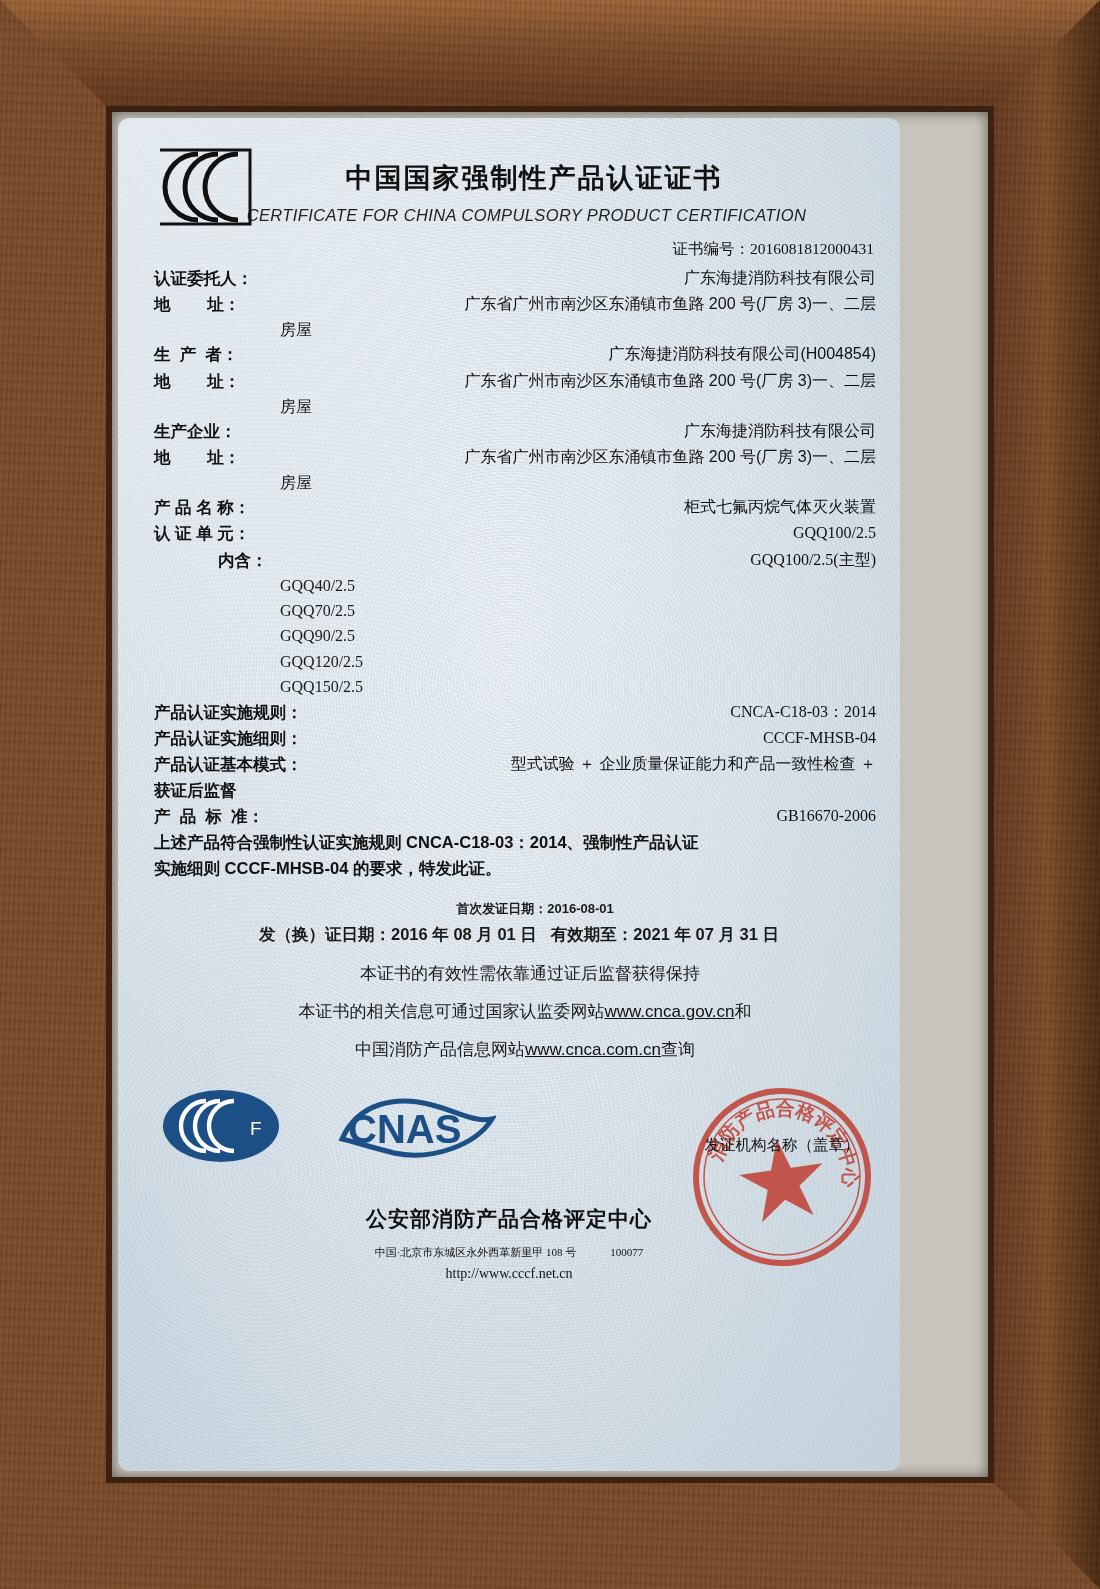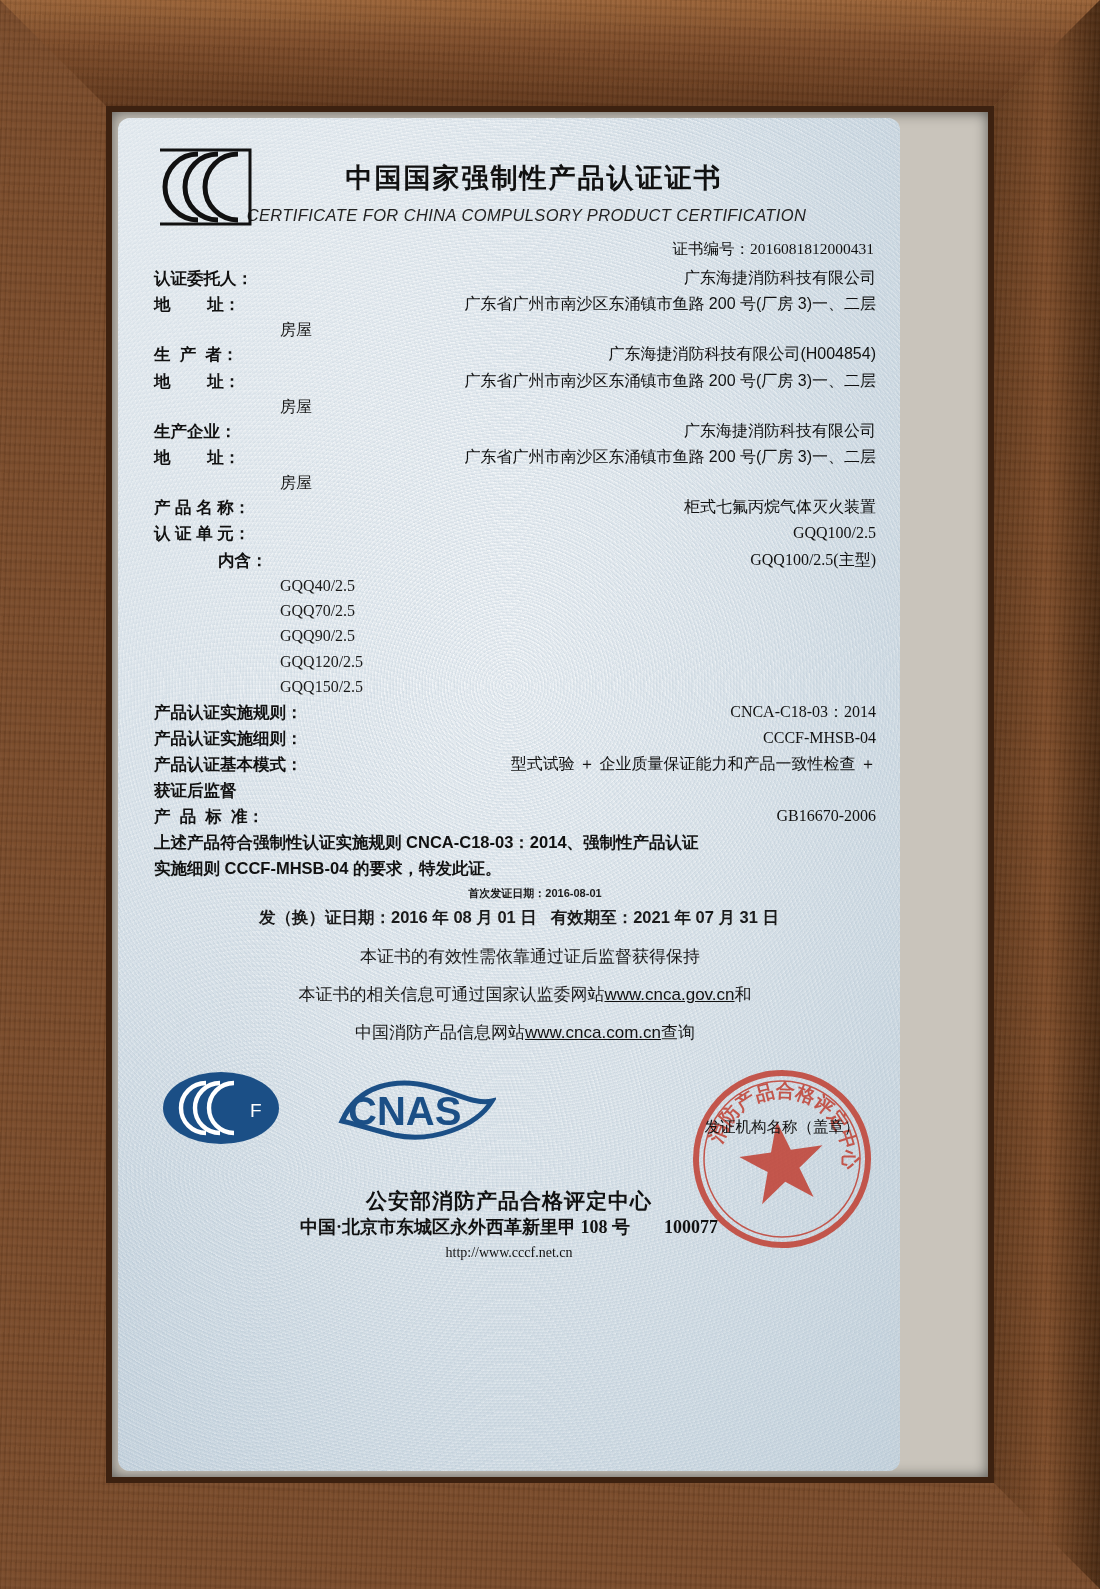--- a/index.html
+++ b/index.html
@@ -187,24 +187,24 @@
   .para {
     font-family: "Liberation Sans", sans-serif;
     font-weight: bold;
     font-size: 16.5px;
     line-height: 1.55;
     color: #111;
   }
   .issue-first {
     font-family: "Liberation Sans", sans-serif;
     font-weight: bold;
-    font-size: 11px;
+    font-size: 13px;
     text-align: center;
     padding-left: 40px;
-    margin-top: 4px;
+    margin-top: 18px;
   }
   .issue-dates {
     font-family: "Liberation Sans", sans-serif;
     font-weight: bold;
     font-size: 16.5px;
     margin-top: 3px;
     padding-left: 8px;
     text-align: center;
   }
   .notice {
@@ -279,24 +279,23 @@
     text-align: center;
   }
   .footer-org {
     font-family: "Liberation Sans", sans-serif;
     font-weight: bold;
     font-size: 21px;
     letter-spacing: 1px;
     color: #111;
   }
   .footer-addr {
-    font-size: 18px;
-    margin-top: 0;
-    color: #111;
-    font-weight: bold;
+    font-size: 11px;
+    margin-top: 12px;
+    color: #111;
   }
   .footer-addr .zip { margin-left: 34px; }
   .footer-url {
     font-size: 14px;
     margin-top: 6px;
     color: #111;
   }
 </style>
 </head>
 <body>

